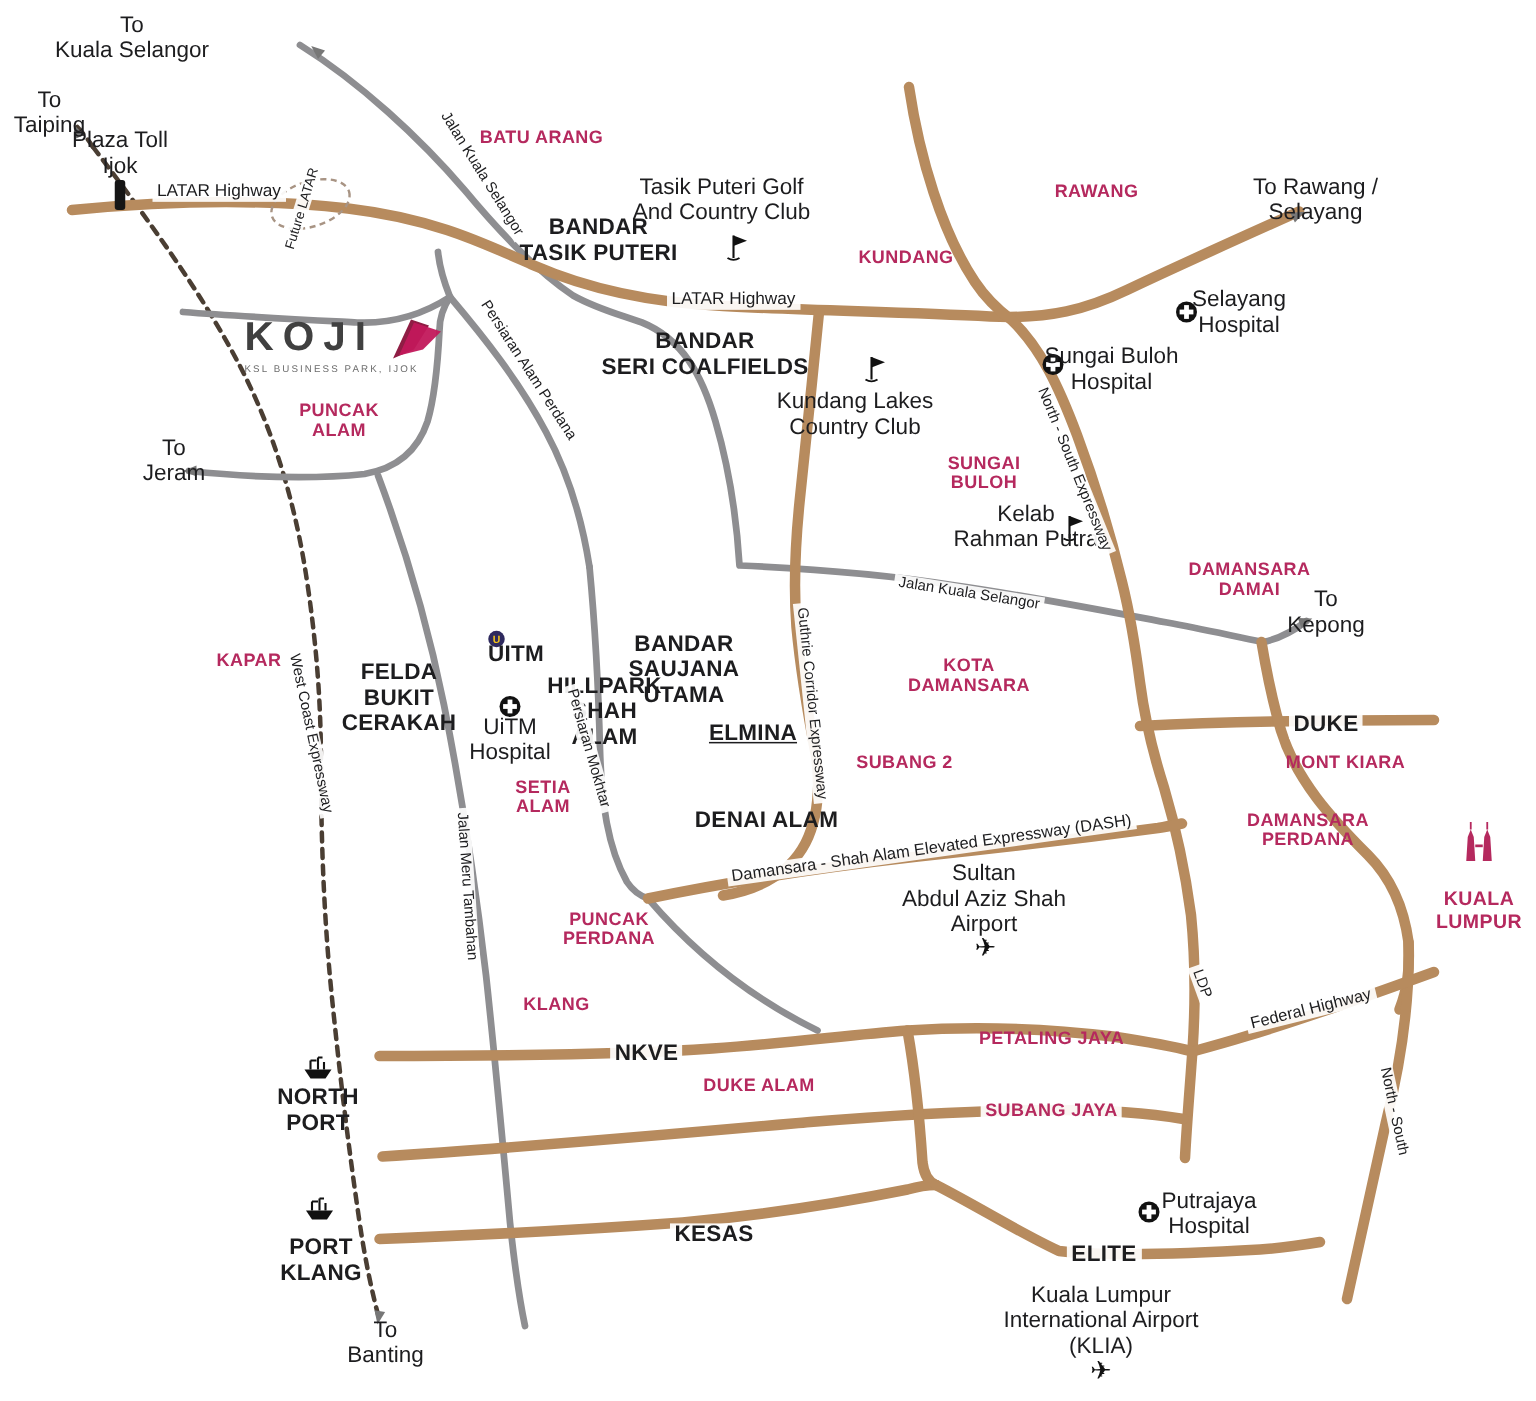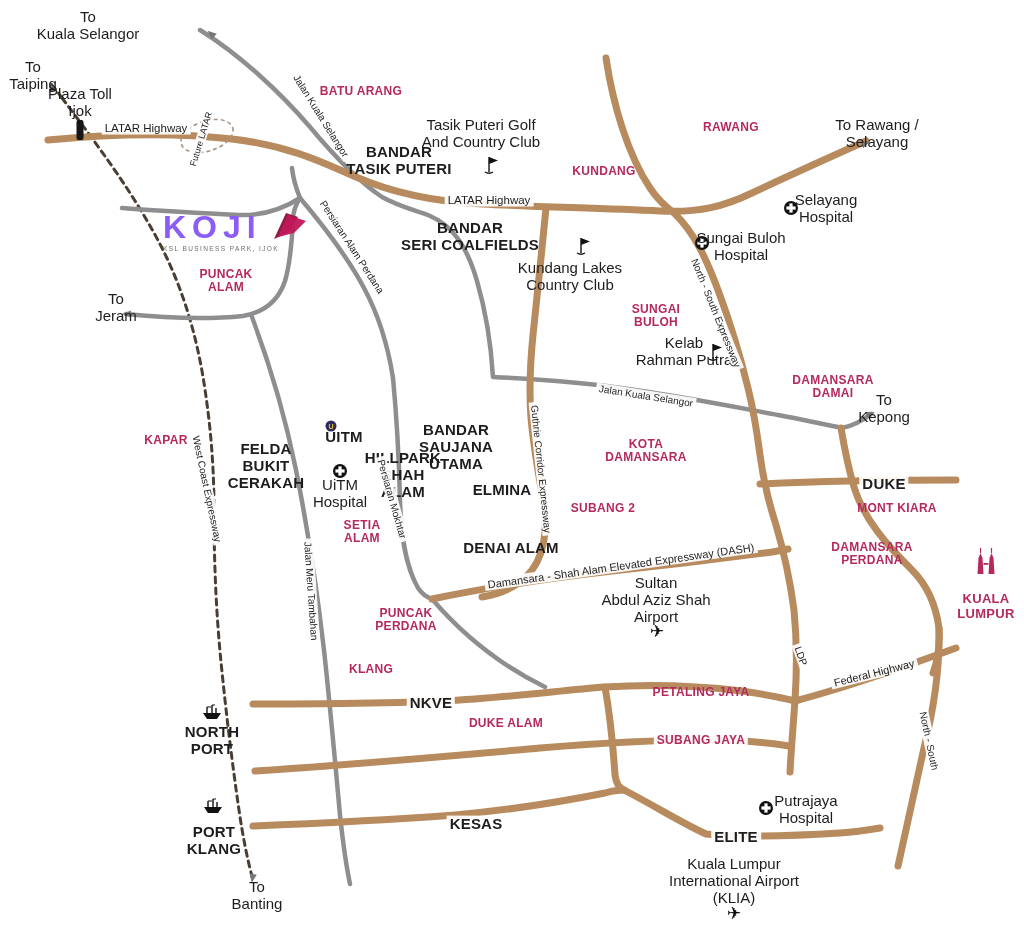--- a/index.html
+++ b/index.html
@@ -12,21 +12,21 @@
   .place{color:#1d1d1f;font-size:15px;font-weight:400;}
   .place.bold{font-weight:700;letter-spacing:.2px;}
   .road-label{color:#1d1d1f;font-size:10px;white-space:nowrap;background:rgba(255,255,255,.92);padding:0 3px;}
   .bg{background:rgba(255,255,255,.92);padding:0 3px;}
   .hwy{stroke:#b78b5e;stroke-width:7;fill:none;stroke-linecap:round;stroke-linejoin:round;}
   .rd{stroke:#8e8e91;stroke-width:4.5;fill:none;stroke-linecap:round;stroke-linejoin:round;}
   .wce{stroke:#4a3e33;stroke-width:3;fill:none;stroke-dasharray:6 5;stroke-linecap:round;}
   .future{stroke:#a89484;stroke-width:1.6;fill:none;stroke-dasharray:4 3;}
   .koji{position:absolute;z-index:4;left:163px;top:211px;}
   .koji-row{display:flex;align-items:flex-start;gap:2px;}
-  .koji-word{font-weight:800;font-size:32px;letter-spacing:6px;color:#8b5cf6;line-height:1;text-align:center;}
+  .koji-word{font-weight:800;font-size:27px;letter-spacing:6px;color:#404040;line-height:1;text-align:center;}
   .koji-sub{font-size:6.5px;letter-spacing:1.4px;color:#6d6d6d;margin-top:2px;}
 </style>
 </head>
 <body>
 
 <div class="map-wrap">
 
   <svg class="map-svg" width="1024" height="934" viewBox="0 0 1024 934">
     <defs>
       <g id="sym-golf">
@@ -175,21 +175,21 @@
 SHAH
 ALAM</div>
       <div class="lbl place bold" style="left: 456px; top: 447px; transform: translate(-50%, -50%);">BANDAR
 SAUJANA
 UTAMA</div>
       <div class="lbl place bold" style="left: 266px; top: 466px; transform: translate(-50%, -50%);">FELDA
 BUKIT
 CERAKAH</div>
       <div class="lbl place" style="left: 340px; top: 494px; transform: translate(-50%, -50%);">UiTM
 Hospital</div>
-      <div class="lbl place bold" style="left: 502px; top: 490px; transform: translate(-50%, -50%);">ELMINA</div>
+      <div class="lbl place bold" style="left: 502px; top: 490px; transform: translate(-50%, -50%); text-decoration: underline;">ELMINA</div>
       <div class="lbl place bold bg" style="left: 884px; top: 484px; transform: translate(-50%, -50%);">DUKE</div>
       <div class="lbl place bold" style="left: 511px; top: 548px; transform: translate(-50%, -50%);">DENAI ALAM</div>
       <div class="lbl place" style="left: 656px; top: 600px; transform: translate(-50%, -50%);">Sultan
 Abdul Aziz Shah
 Airport</div>
       <div class="lbl place bold bg" style="left: 431px; top: 703px; transform: translate(-50%, -50%);">NKVE</div>
       <div class="lbl place bold" style="left: 212px; top: 741px; transform: translate(-50%, -50%);">NORTH
 PORT</div>
       <div class="lbl place" style="left: 806px; top: 810px; transform: translate(-50%, -50%);">Putrajaya
 Hospital</div>

